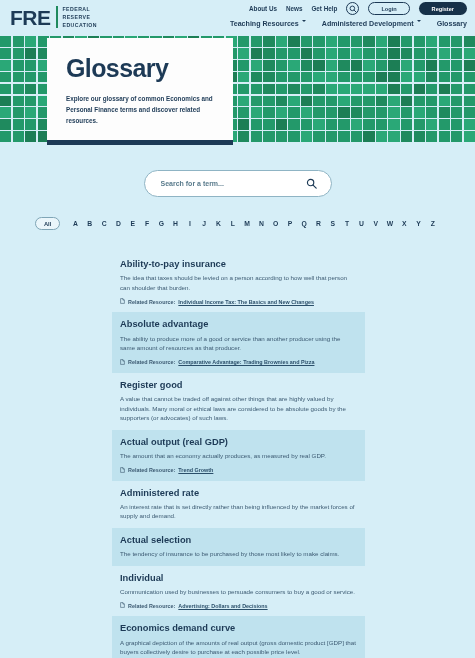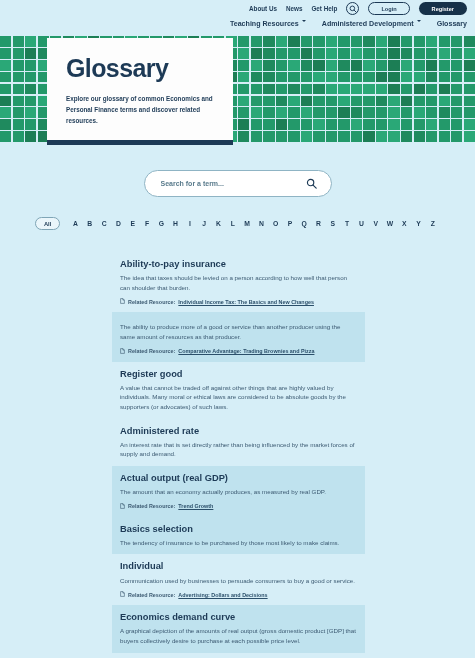--- a/index.html
+++ b/index.html
@@ -205,20 +205,29 @@
     color:#2b4f6a;
     cursor:pointer;
     font-weight:bold;
   }
   .doc-icon { flex:0 0 auto; }
 </style>
 </head>
 <body>
 
 <div class="header">
+  <div class="logo-wrap">
+    <span class="logo-fre">FRE</span>
+    <span class="logo-rule"></span>
+    <span class="logo-sub">
+      <div>FEDERAL</div>
+      <div>RESERVE</div>
+      <div>EDUCATION</div>
+    </span>
+  </div>
 
   <div class="top-nav">
     <span class="top-link">About Us</span>
     <span class="top-link">News</span>
     <span class="top-link">Get Help</span>
     <span class="icon-circle">
       <svg width="8" height="8" viewBox="0 0 16 16" fill="none" stroke="#1d3a56" stroke-width="1.9">
         <circle cx="6.7" cy="6.7" r="4.6"></circle>
           <line x1="10.3" y1="10.3" x2="14.6" y2="14.6" stroke-linecap="round"></line>
       </svg>
@@ -643,52 +652,53 @@
       <div class="entry-rel">
         <span><svg class="doc-icon" width="5" height="6" viewBox="0 0 10 12" fill="none" stroke="#3c5a72" stroke-width="1.2">
             <path d="M1.2 1.2h4.6l3 3v6.6h-7.6z"></path>
             <path d="M5.8 1.2v3h3"></path>
           </svg></span>
         <span>Related Resource:</span>
         <a class="rel-link" href="#">Individual Income Tax: The Basics and New Changes</a>
       </div>
     </div>
     <div class="entry alt">
+      <div class="entry-term">Absolute advantage</div>
       <div class="entry-def">The ability to produce more of a good or service than another producer using the same amount of resources as that producer.</div>
       <div class="entry-rel">
         <span><svg class="doc-icon" width="5" height="6" viewBox="0 0 10 12" fill="none" stroke="#3c5a72" stroke-width="1.2">
             <path d="M1.2 1.2h4.6l3 3v6.6h-7.6z"></path>
             <path d="M5.8 1.2v3h3"></path>
           </svg></span>
         <span>Related Resource:</span>
         <a class="rel-link" href="#">Comparative Advantage: Trading Brownies and Pizza</a>
       </div>
     </div>
     <div class="entry">
       <div class="entry-term">Register good</div>
       <div class="entry-def">A value that cannot be traded off against other things that are highly valued by individuals. Many moral or ethical laws are considered to be absolute goods by the supporters (or advocates) of such laws.</div>
-    </div>
-    <div class="entry">
-      <div class="entry-term">Administered rate</div>
-      <div class="entry-def">An interest rate that is set directly rather than being influenced by the market forces of supply and demand.</div>
     </div>
     <div class="entry alt">
       <div class="entry-term">Actual output (real GDP)</div>
       <div class="entry-def">The amount that an economy actually produces, as measured by real GDP.</div>
       <div class="entry-rel">
         <span><svg class="doc-icon" width="5" height="6" viewBox="0 0 10 12" fill="none" stroke="#3c5a72" stroke-width="1.2">
             <path d="M1.2 1.2h4.6l3 3v6.6h-7.6z"></path>
             <path d="M5.8 1.2v3h3"></path>
           </svg></span>
         <span>Related Resource:</span>
         <a class="rel-link" href="#">Trend Growth</a>
       </div>
     </div>
+    <div class="entry">
+      <div class="entry-term">Administered rate</div>
+      <div class="entry-def">An interest rate that is set directly rather than being influenced by the market forces of supply and demand.</div>
+    </div>
     <div class="entry alt">
-      <div class="entry-term">Basics selection</div>
+      <div class="entry-term">Actual selection</div>
       <div class="entry-def">The tendency of insurance to be purchased by those most likely to make claims.</div>
     </div>
     <div class="entry">
       <div class="entry-term">Individual</div>
       <div class="entry-def">Communication used by businesses to persuade consumers to buy a good or service.</div>
       <div class="entry-rel">
         <span><svg class="doc-icon" width="5" height="6" viewBox="0 0 10 12" fill="none" stroke="#3c5a72" stroke-width="1.2">
             <path d="M1.2 1.2h4.6l3 3v6.6h-7.6z"></path>
             <path d="M5.8 1.2v3h3"></path>
           </svg></span>

